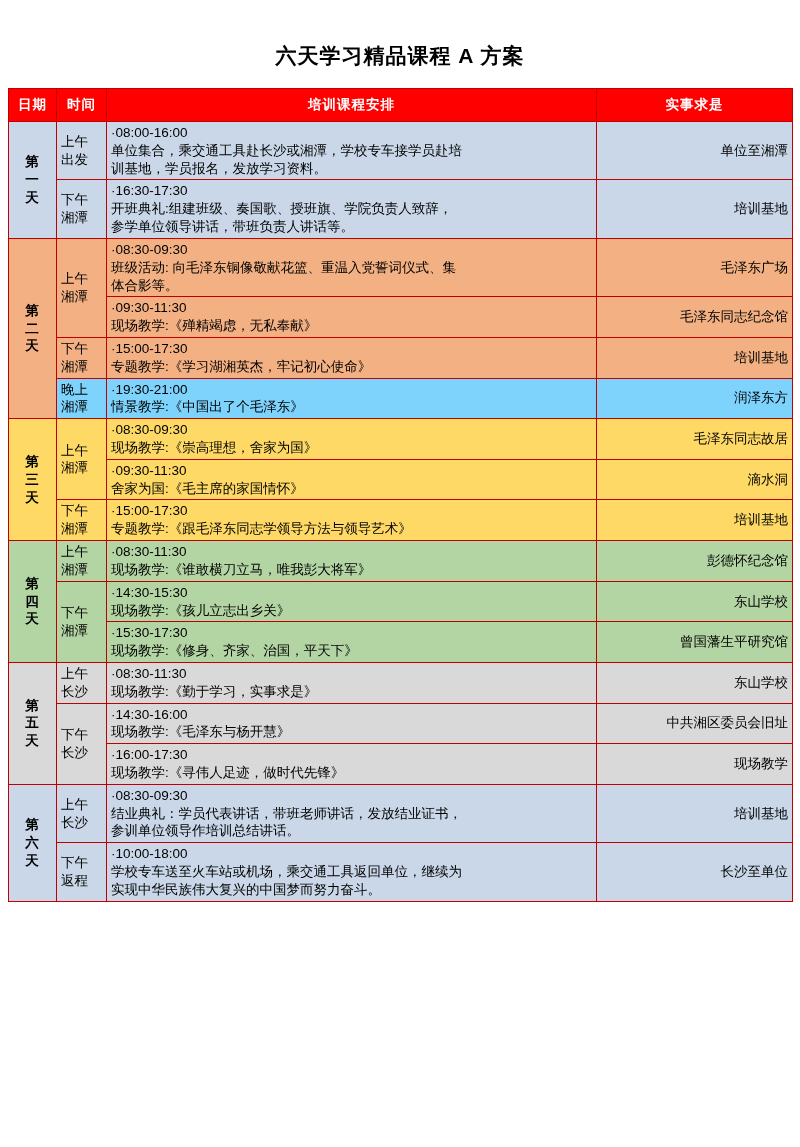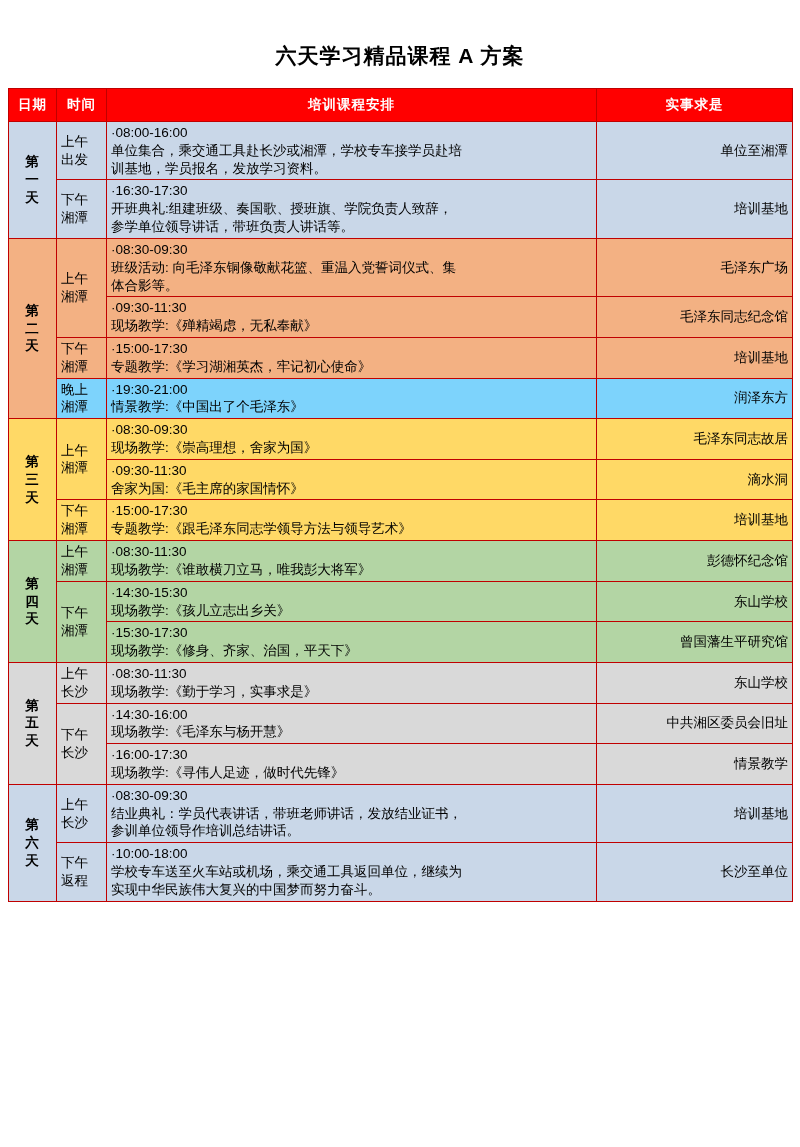--- a/index.html
+++ b/index.html
@@ -279,21 +279,21 @@
             <span class="line wrap">·14:30-16:00</span>
             <span class="line wrap">现场教学:《毛泽东与杨开慧》</span>
           </td>
           <td class="place-cell">中共湘区委员会旧址</td>
         </tr>
         <tr class="day5" style="background: rgb(217, 217, 217);">
           <td class="course-cell">
             <span class="line wrap">·16:00-17:30</span>
             <span class="line wrap">现场教学:《寻伟人足迹，做时代先锋》</span>
           </td>
-          <td class="place-cell">情景教学</td>
+          <td class="place-cell">现场教学</td>
         </tr>
         <tr class="day6" style="background: rgb(201, 215, 232);">
           <td class="date-cell" rowspan="2">
             <span class="line">第</span>
             <span class="line">六</span>
             <span class="line">天</span>
           </td>
           <td class="time-cell">
             <span class="line">上午</span>
             <span class="line">长沙</span>

